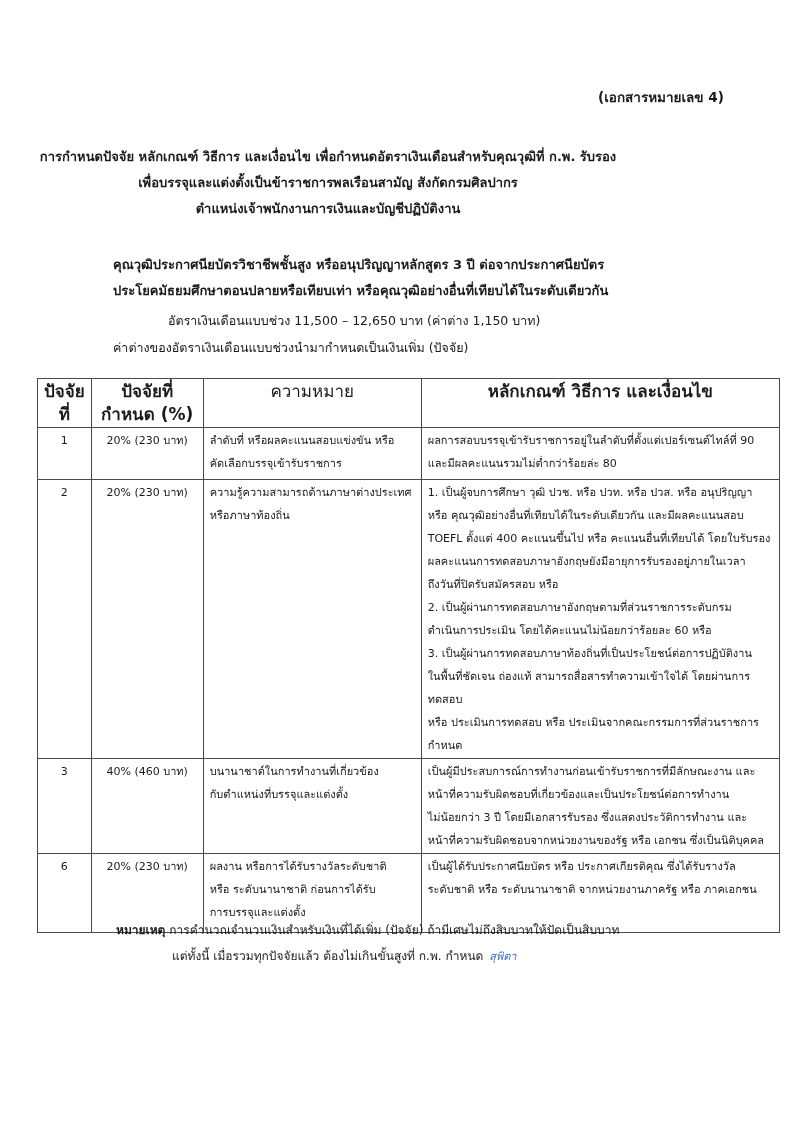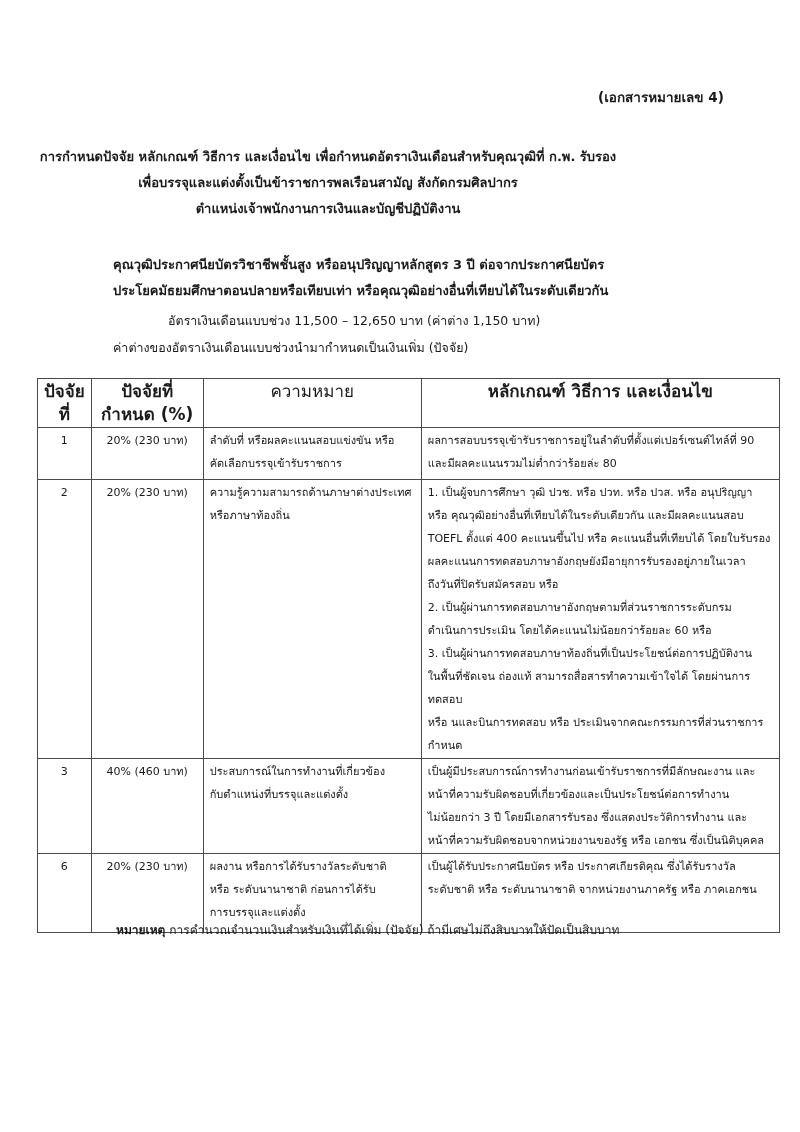--- a/index.html
+++ b/index.html
@@ -108,29 +108,29 @@
       <td class="c4">
         <span class="crit-line">1. เป็นผู้จบการศึกษา วุฒิ ปวช. หรือ ปวท. หรือ ปวส. หรือ อนุปริญญา</span>
         <span class="crit-line">หรือ คุณวุฒิอย่างอื่นที่เทียบได้ในระดับเดียวกัน และมีผลคะแนนสอบ</span>
         <span class="crit-line">TOEFL ตั้งแต่ 400 คะแนนขึ้นไป หรือ คะแนนอื่นที่เทียบได้ โดยใบรับรอง</span>
         <span class="crit-line">ผลคะแนนการทดสอบภาษาอังกฤษยังมีอายุการรับรองอยู่ภายในเวลา</span>
         <span class="crit-line">ถึงวันที่ปิดรับสมัครสอบ หรือ</span>
         <span class="crit-line">2. เป็นผู้ผ่านการทดสอบภาษาอังกฤษตามที่ส่วนราชการระดับกรม</span>
         <span class="crit-line">ดำเนินการประเมิน โดยได้คะแนนไม่น้อยกว่าร้อยละ 60 หรือ</span>
         <span class="crit-line">3. เป็นผู้ผ่านการทดสอบภาษาท้องถิ่นที่เป็นประโยชน์ต่อการปฏิบัติงาน</span>
         <span class="crit-line">ในพื้นที่ชัดเจน ถ่องแท้ สามารถสื่อสารทำความเข้าใจได้ โดยผ่านการทดสอบ</span>
-        <span class="crit-line">หรือ นและบินการทดสอบ หรือ ประเมินจากคณะกรรมการที่ส่วนราชการ</span>
+        <span class="crit-line">หรือ ประเมินการทดสอบ หรือ ประเมินจากคณะกรรมการที่ส่วนราชการ</span>
         <span class="crit-line">กำหนด</span>
       </td>
     </tr>
     <tr style="height:93px;">
       <td class="c1">3</td>
       <td class="c2">40% (460 บาท)</td>
       <td class="c3">
-        <span class="crit-line">ประสบการณ์ในการทำงานที่เกี่ยวข้อง</span>
+        <span class="crit-line">บนานาชาต์ในการทำงานที่เกี่ยวข้อง</span>
         <span class="crit-line">กับตำแหน่งที่บรรจุและแต่งตั้ง</span>
       </td>
       <td class="c4">
         <span class="crit-line">เป็นผู้มีประสบการณ์การทำงานก่อนเข้ารับราชการที่มีลักษณะงาน และ</span>
         <span class="crit-line">หน้าที่ความรับผิดชอบที่เกี่ยวข้องและเป็นประโยชน์ต่อการทำงาน</span>
         <span class="crit-line">ไม่น้อยกว่า 3 ปี โดยมีเอกสารรับรอง ซึ่งแสดงประวัติการทำงาน และ</span>
         <span class="crit-line">หน้าที่ความรับผิดชอบจากหน่วยงานของรัฐ หรือ เอกชน ซึ่งเป็นนิติบุคคล</span>
       </td>
     </tr>
     <tr style="height:79px;">
@@ -145,13 +145,17 @@
         <span class="crit-line">เป็นผู้ได้รับประกาศนียบัตร หรือ ประกาศเกียรติคุณ ซึ่งได้รับรางวัล</span>
         <span class="crit-line">ระดับชาติ หรือ ระดับนานาชาติ จากหน่วยงานภาครัฐ หรือ ภาคเอกชน</span>
       </td>
     </tr>
   </tbody>
 </table>
 
 <div class="note-block">
   <span class="note-label">หมายเหตุ</span>
   <span>การคำนวณจำนวนเงินสำหรับเงินที่ได้เพิ่ม (ปัจจัย) ถ้ามีเศษไม่ถึงสิบบาทให้ปัดเป็นสิบบาท</span>
+  <span class="note-line2">
+    <span>แต่ทั้งนี้ เมื่อรวมทุกปัจจัยแล้ว ต้องไม่เกินขั้นสูงที่ ก.พ. กำหนด</span>
+    <span class="signature">สุพิตา</span>
+  </span>
 </div>
 
 </body></html>

